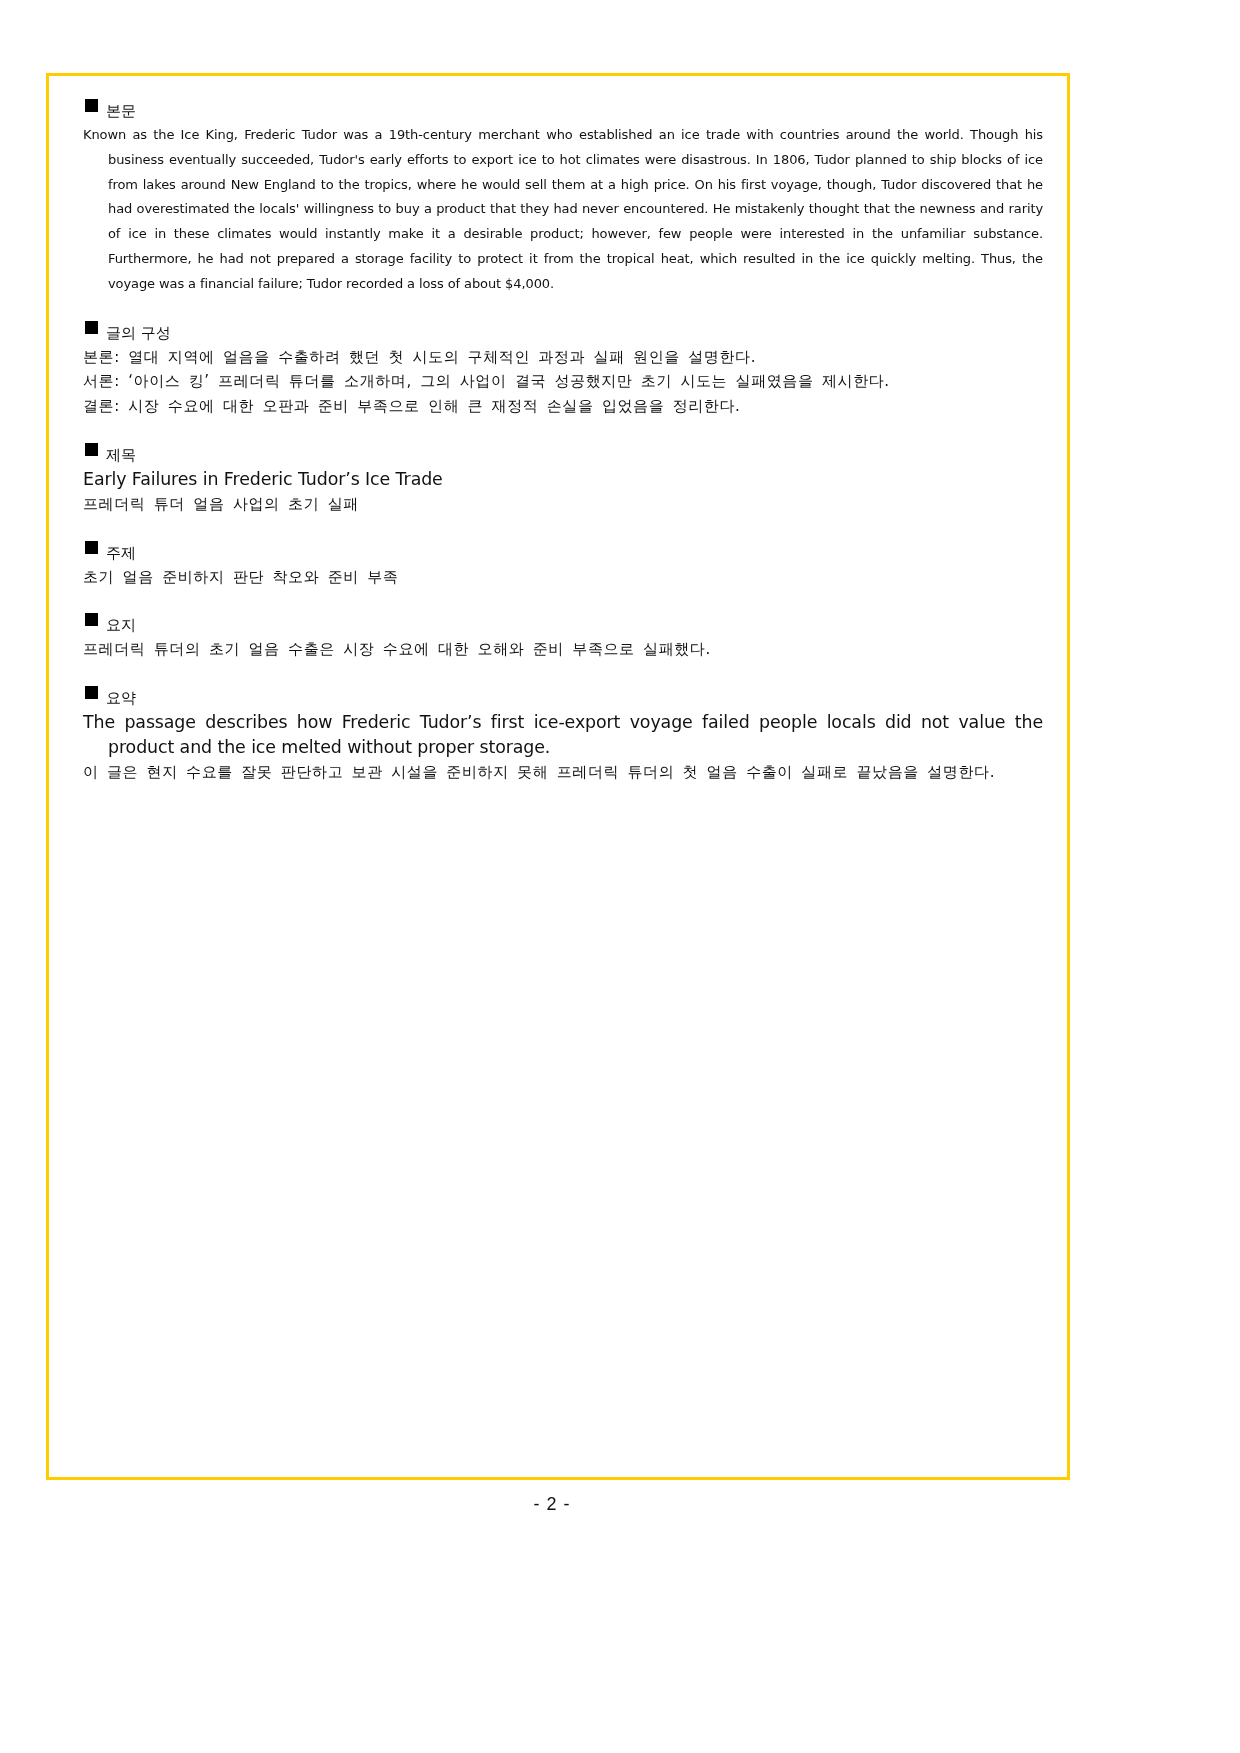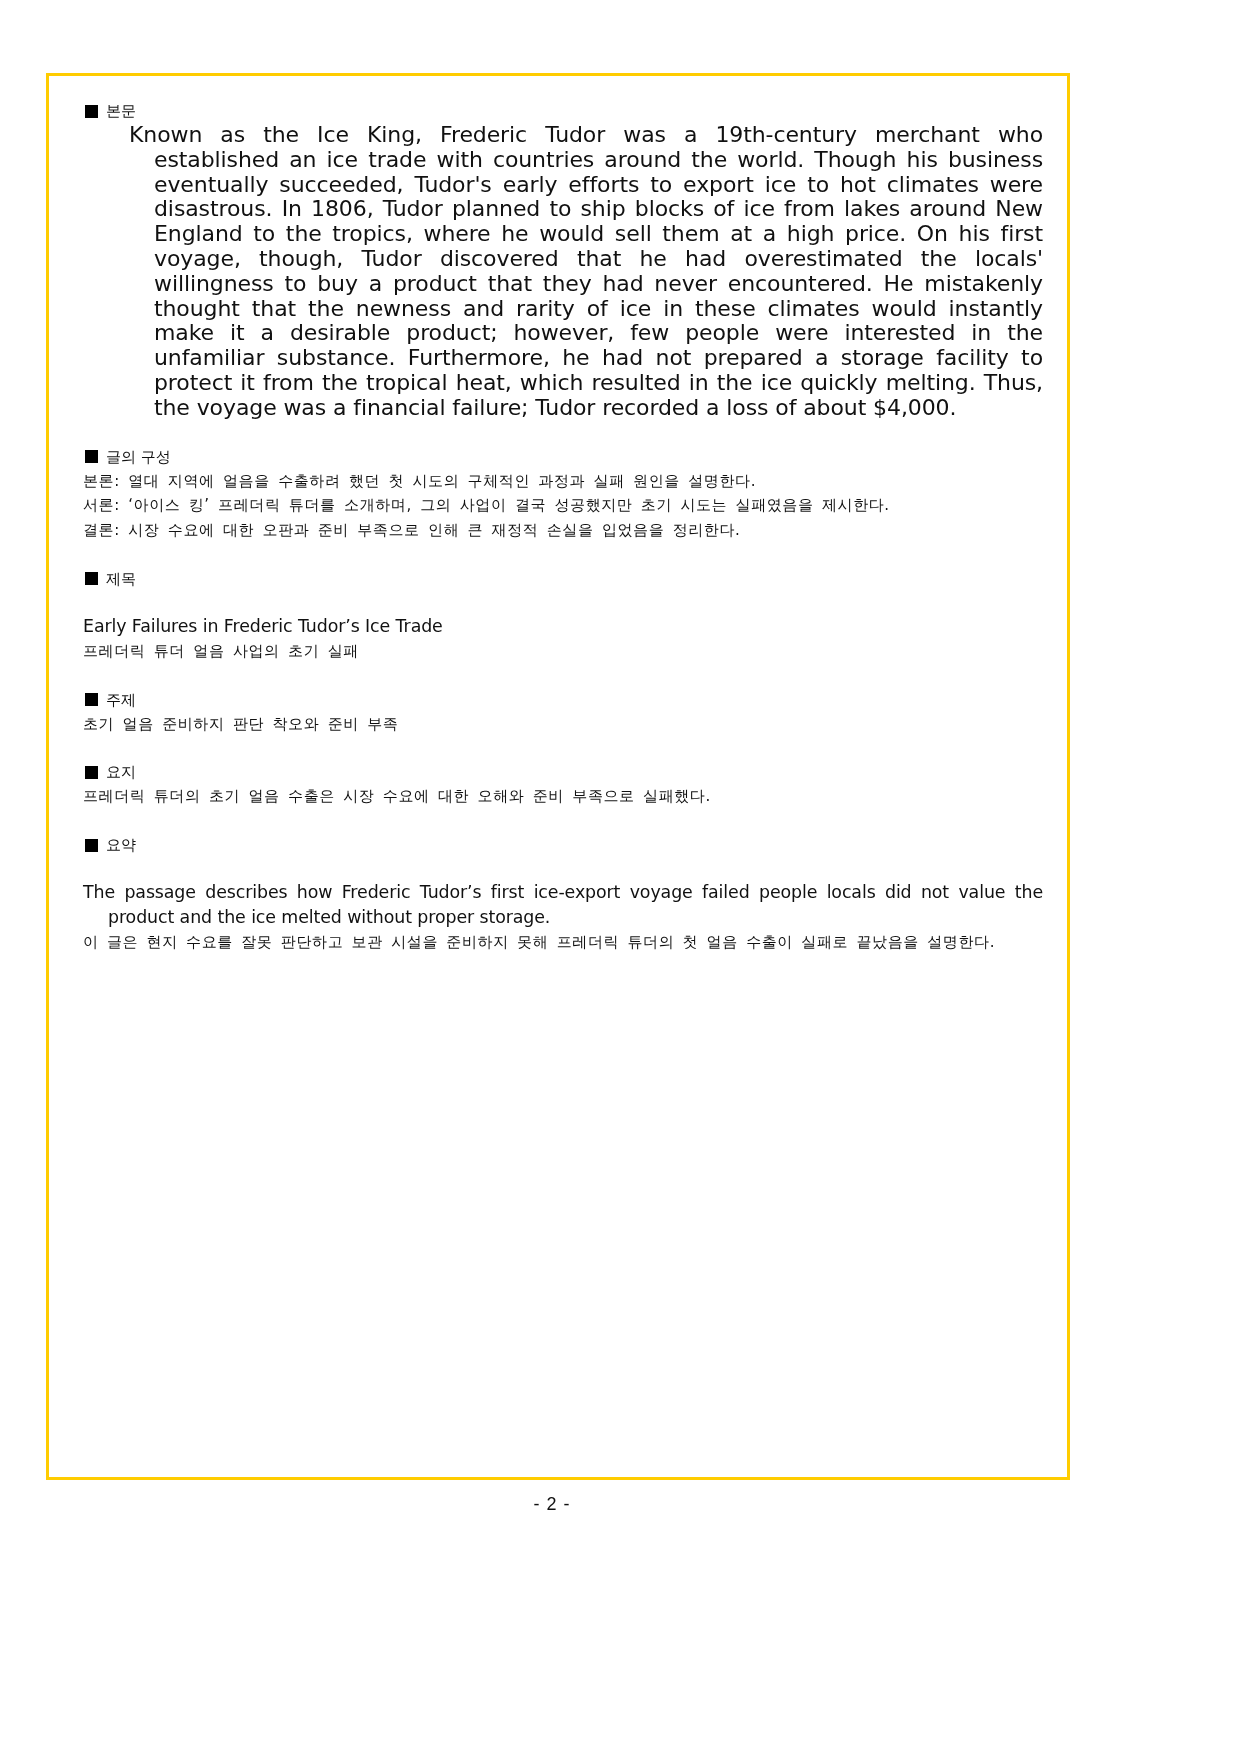--- a/index.html
+++ b/index.html
@@ -30,51 +30,49 @@
       width: 960px;
     }
     .section {
       margin-bottom: 24px;
     }
     .section-heading {
       font-size: 15px;
       line-height: 24px;
       height: 24px;
       display: flex;
-      align-items: center;
+      align-items: flex-start;
     }
     .square-bullet {
       display: inline-block;
       width: 13px;
       height: 13px;
       background: #000;
       margin-right: 8px;
       margin-left: 2px;
     }
     .en-text {
-      font-size: 22px;
+      font-size: 13px;
       line-height: 24.8px;
       text-align: justify;
       text-align-last: left;
       padding-left: 25px;
       text-indent: -25px;
       letter-spacing: -0.1px;
-      margin-left: 46px;
     }
     .ko-text {
       font-size: 15px;
       line-height: 24.8px;
       letter-spacing: 0.6px;
       word-spacing: 3px;
     }
     .en-line {
       font-size: 17.4px;
       line-height: 24.8px;
       letter-spacing: -0.1px;
-      margin-top: 23px;
     }
     .justify-full {
       text-align: justify;
       text-align-last: left;
       padding-left: 25px;
       text-indent: -25px;
     }
     .page-number {
       position: absolute;
       top: 1494px;

